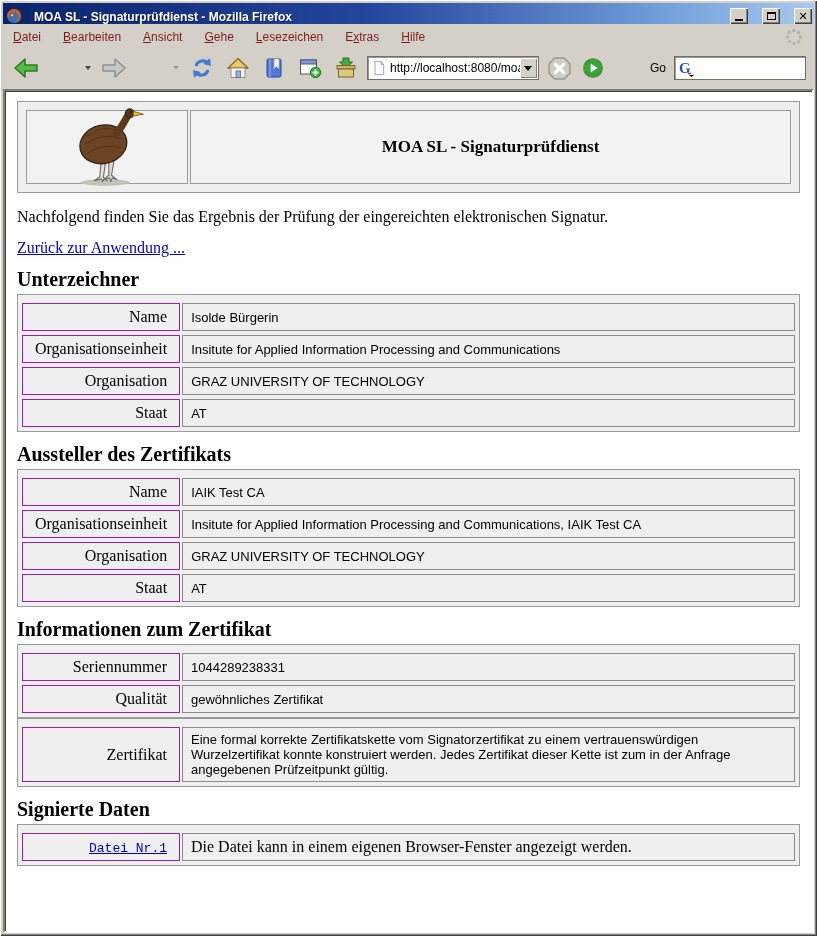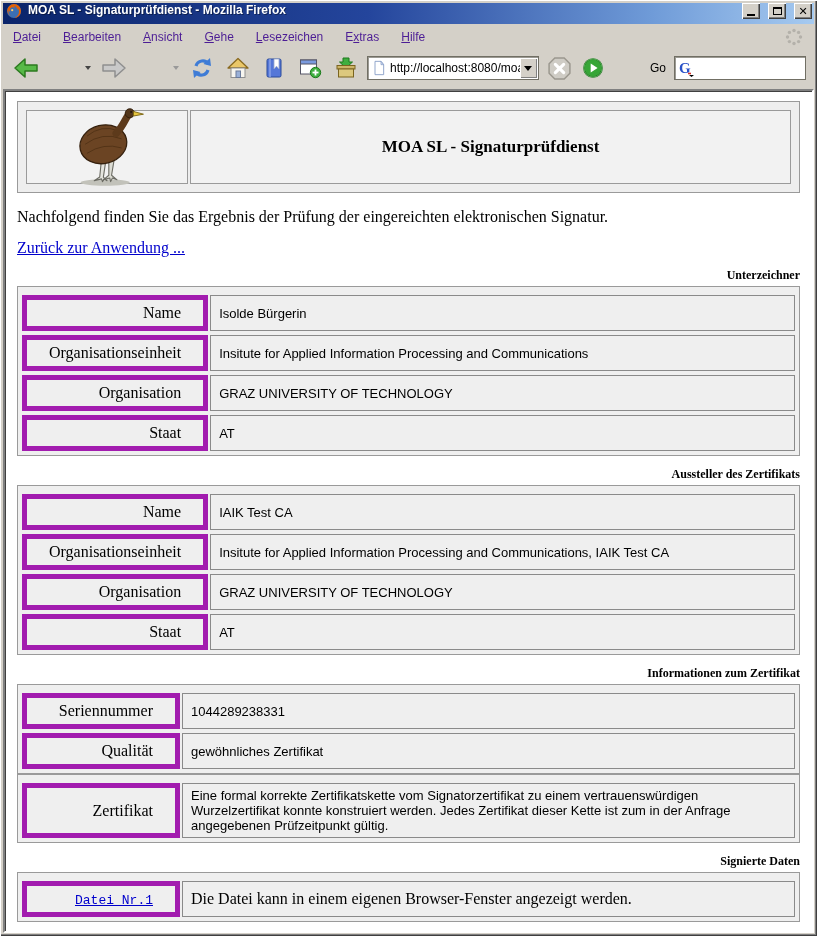--- a/index.html
+++ b/index.html
@@ -6,33 +6,33 @@
   html,body { margin:0; padding:0; width:817px; height:936px; overflow:hidden;
               font-family:"Liberation Sans", sans-serif; background:#d4d0c8; }
 
   .window { width:817px; height:936px; background:#d4d0c8; padding:3px;
             box-shadow: inset 1px 1px 0 #ffffff, inset -1px -1px 0 #404040, inset -2px -2px 0 #808080;
             display:flex; flex-direction:column; }
 
   
   .titlebar { height:21px; flex:0 0 21px;
               background:linear-gradient(to right,#0a246a 0%, #24459c 45%, #6f9bd8 80%, #a6caf0 100%);
-              display:flex; align-items:flex-start; padding:0 2px 0 3px; gap:6px; }
+              display:flex; align-items:flex-end; padding:0 2px 0 3px; gap:12px; }
   .title-text { color:#fff; font-weight:bold; font-size:12px; flex:1;
                 white-space:nowrap; overflow:hidden; text-shadow:1px 1px 0 rgba(0,0,0,.4); }
   .win-btn { width:18px; height:16px; background:#d4d0c8; margin-left:2px;
              box-shadow: inset 1px 1px 0 #fff, inset -1px -1px 0 #404040, inset -2px -2px 0 #808080;
              display:flex; align-items:center; justify-content:center; }
   .glyph-min { width:8px; height:2px; background:#000; margin-top:8px; }
   .glyph-max { width:9px; height:8px; border:1px solid #000; border-top-width:2px; }
   .glyph-close { font:bold 11px "DejaVu Sans", sans-serif; color:#000; line-height:1; }
 
   
   .menubar { height:25px; flex:0 0 25px; display:flex; align-items:center; padding:0 10px 0 10px; }
-  .menu-item { font-size:12px; color:#4c1d95; padding:3px 8px 3px 0; margin-right:14px; cursor:default; }
+  .menu-item { font-size:12px; color:#7f1d1d; padding:3px 8px 3px 0; margin-right:14px; cursor:default; }
   .menu-item .ak { text-decoration:underline; }
   .throbber { margin-left:auto; width:20px; height:20px; display:flex; align-items:center; justify-content:center; }
 
   
   .toolbar { height:40px; flex:0 0 40px; display:flex; align-items:center; padding:0 8px 2px 8px; gap:6px; }
   .tool-btn { height:32px; display:flex; align-items:center; justify-content:center; padding:0 2px;gap:44px; }
   .caret { width:0; height:0; border-left:3px solid transparent; border-right:3px solid transparent;
            border-top:4px solid #444; margin-left:2px; }
   .caret.dim { border-top-color:#999; }
   .urlbar { flex:1; height:24px; background:#fff; border:1px solid #716f64;
@@ -54,26 +54,26 @@
   .banner { border:1px solid #9a9a9a; background:#eeeeee; padding:8px; display:flex; gap:2px; height:92px; }
   .banner-cell { border:1px solid #9a9a9a; background:#f2f2f2; }
   .banner-logo { width:162px; display:flex; align-items:center; justify-content:center; }
   .banner-title { flex:1; display:flex; align-items:center; justify-content:center;
                   font-weight:bold; font-size:17px; }
 
   .intro { font-size:16px; margin:15px 0 13px 0; }
   a.applink { color:#0000cc; font-size:16px; text-decoration:underline; cursor:pointer; }
   .toplink { margin:0 0 6px 0; }
 
-  h2.sect { font-size:12px; font-weight:bold; margin:11px 0 3px 0;text-align:right; }
+  h2.sect { font-size:20px; font-weight:bold; margin:11px 0 3px 0; }
 
   .dtable { border:1px solid #9a9a9a; background:#efefef; padding:4px 2px 0 2px; }
   .dtable table { width:100%; border-collapse:separate; border-spacing:2px 4px; }
-  td.lbl { width:158px; border:5px solid #a21caf; background:#efefef; text-align:right;
-           vertical-align:middle; padding:4px 22px; font-size:16px; font-family:"Liberation Serif", serif; }
+  td.lbl { width:158px; border:1px solid #a21caf; background:#efefef; text-align:right;
+           vertical-align:middle; padding:4px 12px; font-size:16px; font-family:"Liberation Serif", serif; }
   td.val { border:1px solid #8a8a8a; background:#efefef; vertical-align:middle;
            padding:4px 8px; font-size:13px; font-family:Liberation Sans, sans-serif; }
   td.val.serif { font-size:16px; font-family:"Liberation Serif", serif; }
   td.lbl a.filelink { font-size:13px; font-family:"Liberation Mono","DejaVu Sans Mono", monospace;
                       color:#0000cc; text-decoration:underline; cursor:pointer; }
 </style>
 </head>
 <body>
 
 <div class="window">

